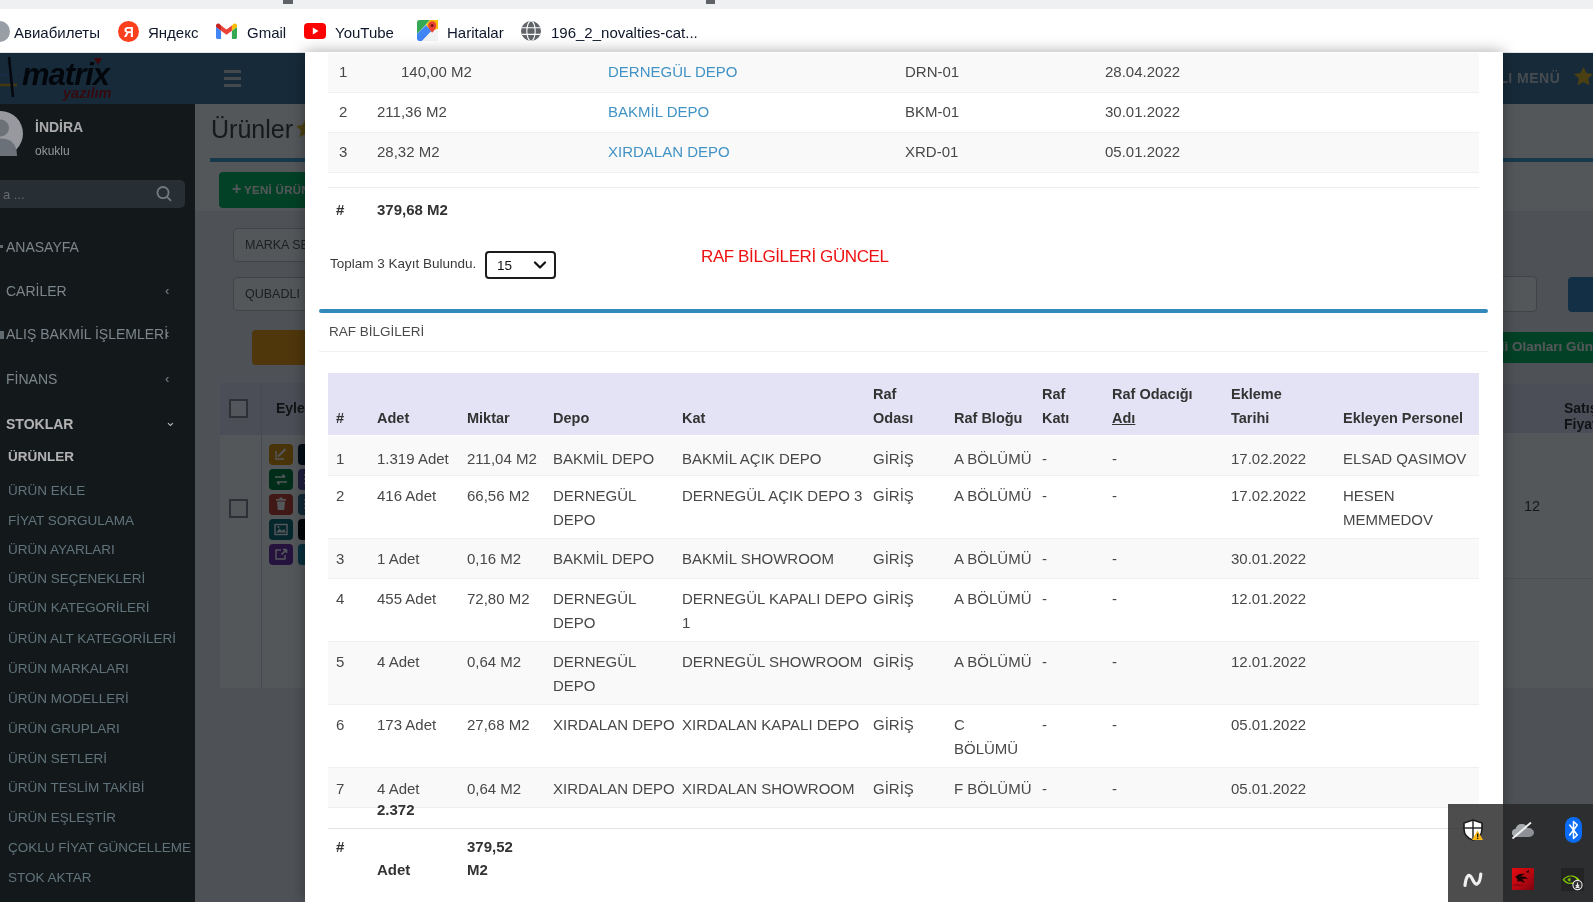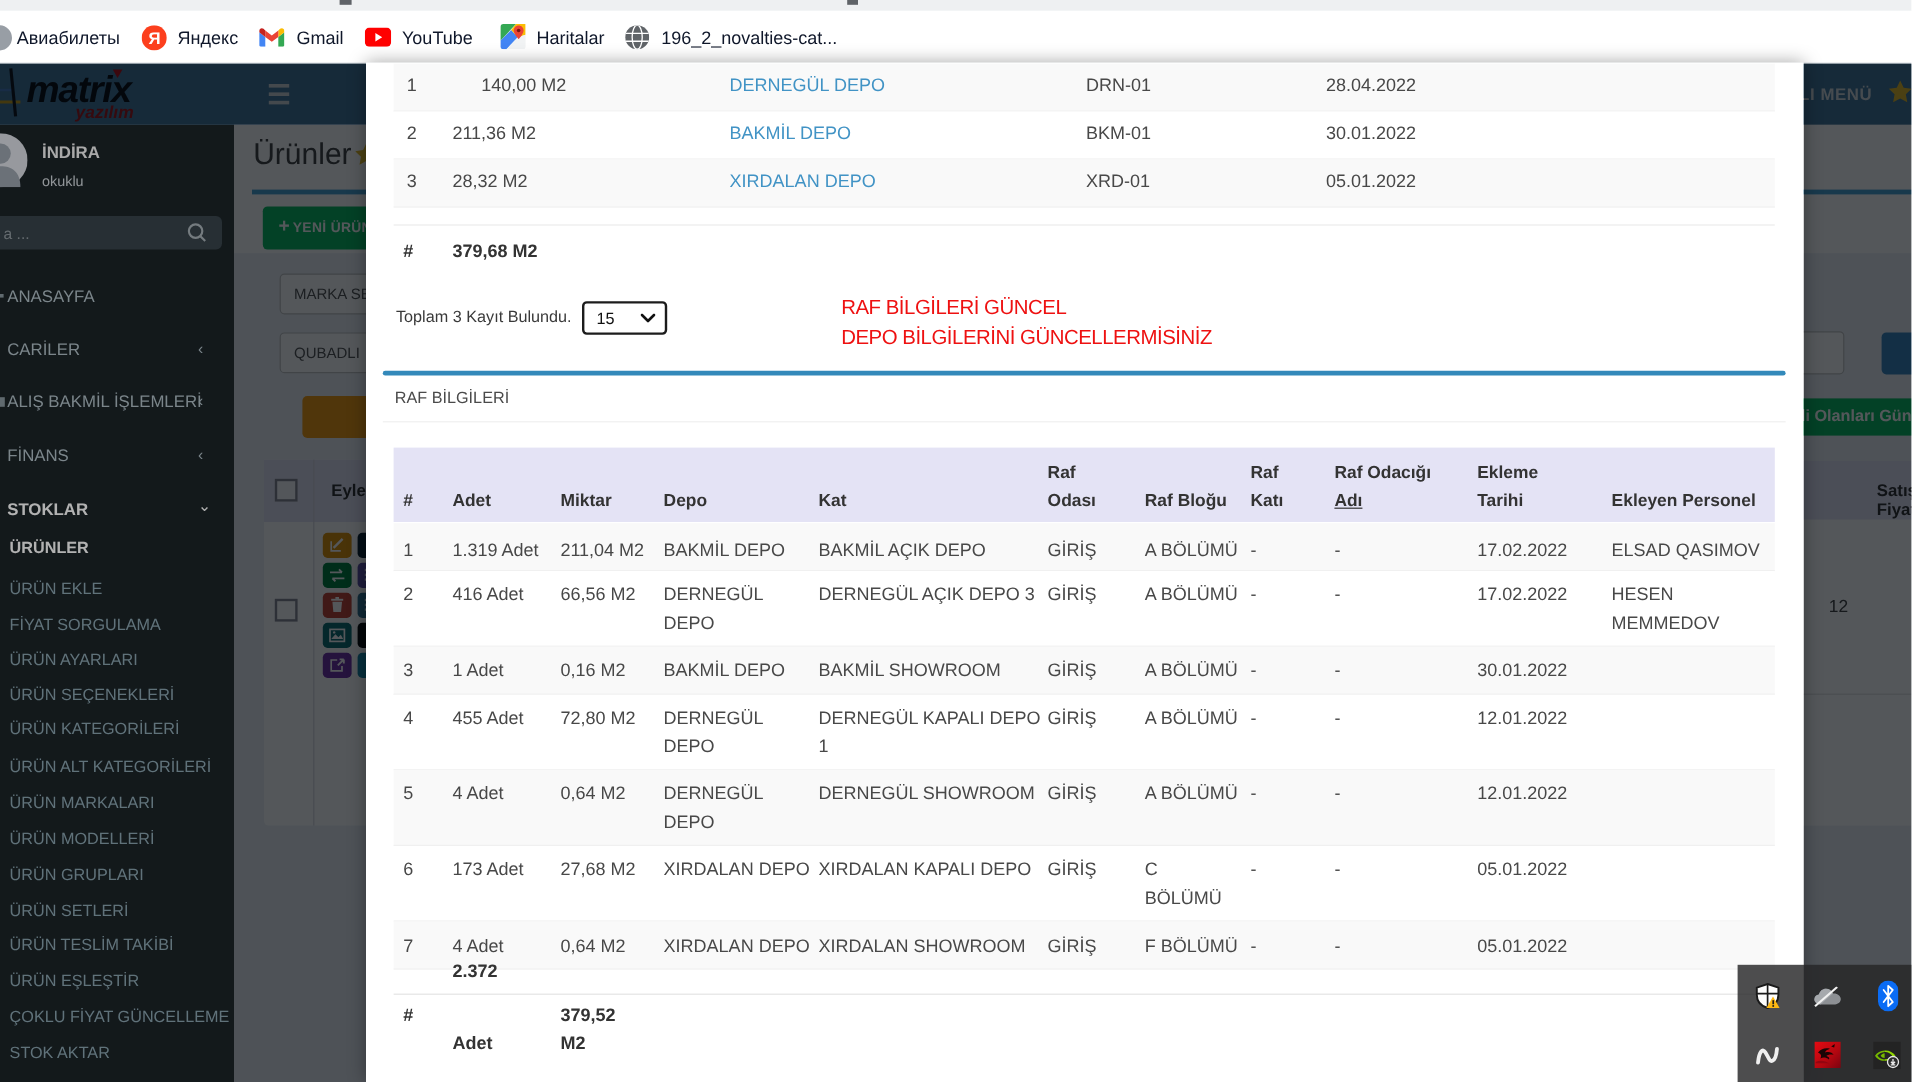--- a/index.html
+++ b/index.html
@@ -248,21 +248,20 @@
 <div class="abs" style="left:23px;top:135px;width:1151px;height:1px;background:#ececec;"></div>
 <div class="hcell" style="left:31px;top:146px;">#</div>
 <div class="hcell" style="left:72px;top:146px;">379,68 M2</div>
 <div class="abs" style="left:25px;top:204px;font-size:13.5px;color:#3a3a3a;">Toplam 3 Kayıt Bulundu.</div>
 <div class="abs" style="left:180px;top:199px;width:71px;height:28px;border:2px solid #1c1c1c;border-radius:4px;background:#fff;"></div>
 <div class="abs" style="left:192px;top:206px;font-size:13.5px;color:#111;">15</div>
 <svg class="abs" style="left:228px;top:209px;" width="14" height="9" viewBox="0 0 14 9">
       <path d="M2 1.5 L7 6.5 L12 1.5" fill="none" stroke="#111" stroke-width="2.2" stroke-linecap="round" stroke-linejoin="round"></path>
     </svg>
 <div class="abs" style="left:396px;top:195px;font-size:17px;letter-spacing:-0.4px;color:#ee1111;">RAF BİLGİLERİ GÜNCEL</div>
-<div class="abs" style="left:396px;top:220px;font-size:17px;letter-spacing:-0.4px;color:#ee1111;">DEPO BİLGİLERİNİ GÜNCELLERMİSİNİZ</div>
 <div class="abs" style="left:14px;top:257px;width:1169px;height:4px;background:#3389ba;border-radius:2px;"></div>
 <div class="abs" style="left:24px;top:272px;font-size:13.5px;color:#4a4a4a;">RAF BİLGİLERİ</div>
 <div class="abs" style="left:14px;top:299px;width:1169px;height:1px;background:#efefef;"></div>
 <div class="abs" style="left:23px;top:321px;width:1151px;height:62px;background:#e4e3f5;"></div>
 <div class="hcell" style="left:31px;top:355px;font-size:14.5px;">#</div>
 <div class="hcell" style="left:72px;top:355px;font-size:14.5px;">Adet</div>
 <div class="hcell" style="left:162px;top:355px;font-size:14.5px;">Miktar</div>
 <div class="hcell" style="left:248px;top:355px;font-size:14.5px;">Depo</div>
 <div class="hcell" style="left:377px;top:355px;font-size:14.5px;">Kat</div>
 <div class="hcell" style="left:568px;top:331px;font-size:14.5px;">Raf</div>

